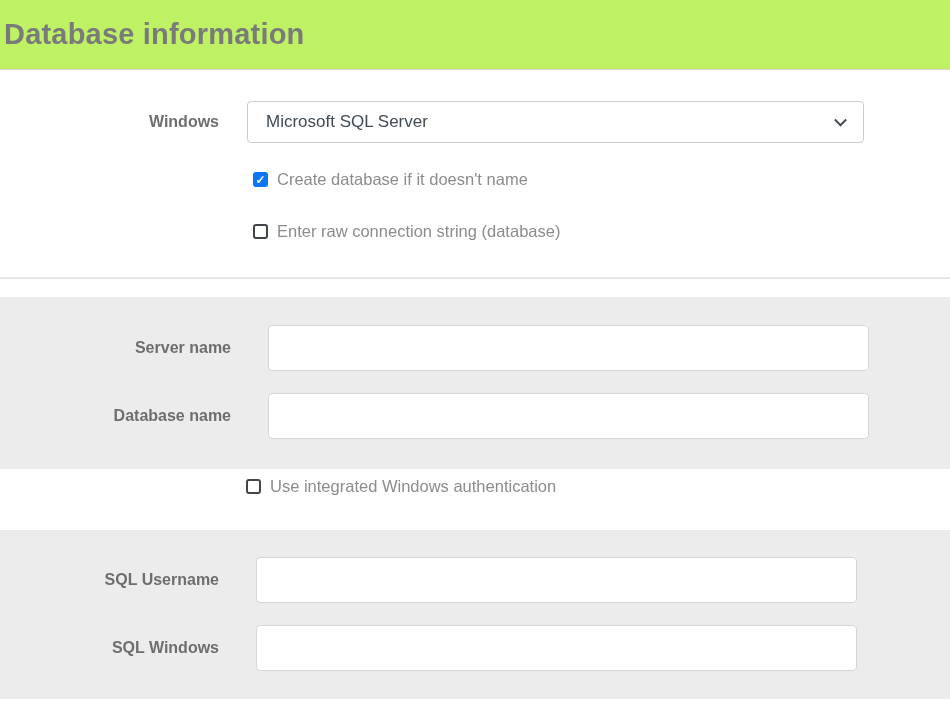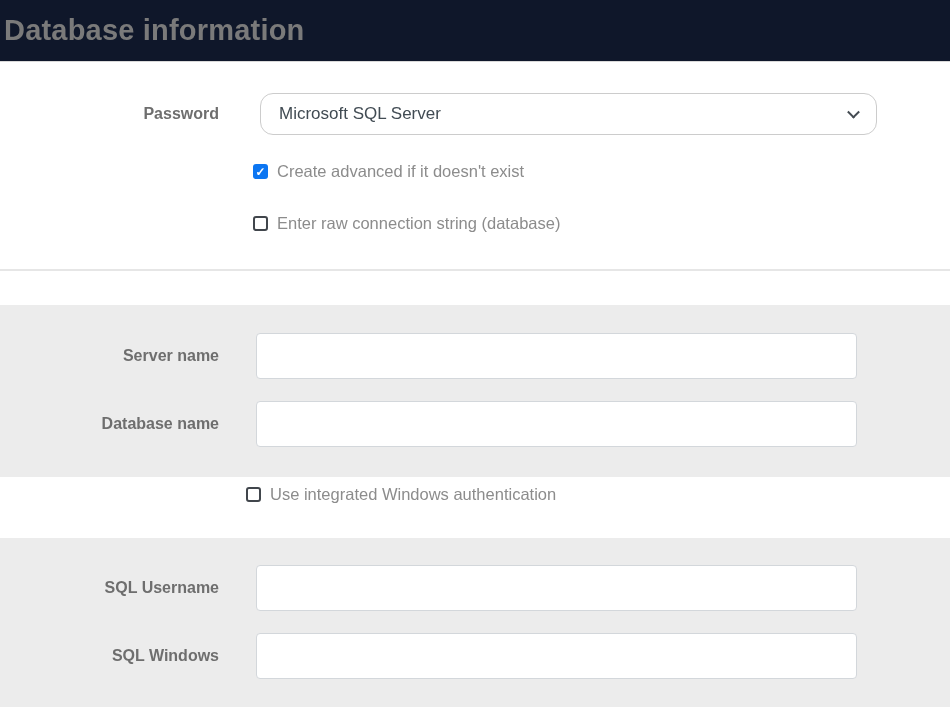--- a/index.html
+++ b/index.html
@@ -6,22 +6,22 @@
   html, body {
     width: 950px;
     height: 719px;
     background: #ffffff;
     font-family: "Liberation Sans", sans-serif;
     overflow: hidden;
   }
 
   
   .page-header {
-    height: 62px;
-    background: #0f172a;
+    height: 70px;
+    background: #bef264;
     border-bottom: 1px solid #d9d9d9;
     display: flex;
     align-items: center;
     padding-left: 4px;
   }
   .page-header h1 {
     font-size: 29px;
     font-weight: 600;
     color: #7a7a7a;
     letter-spacing: 0.2px;
@@ -37,26 +37,26 @@
     text-align: right;
     flex: none;
     font-size: 16px;
     font-weight: bold;
     color: #6e6e6e;
   }
 
   
   .row-database { margin-top: 31px; }
   .select-box {
-    margin-left: 41px;
+    margin-left: 28px;
     width: 617px;
     height: 42px;
     background: #ffffff;
     border: 1px solid #cccccc;
-    border-radius: 13px;
+    border-radius: 4px;
     display: flex;
     align-items: center;
     padding: 0 18px;
     position: relative;
     cursor: pointer;
   }
   .select-box .select-value {
     font-size: 17px;
     color: #414b53;
   }
@@ -115,21 +115,21 @@
     height: 2px;
     background: #e6e6e6;
     width: 100%;
   }
 
   
   .gray-section {
     background: #ececec;
     width: 100%;
   }
-  .section-1 { margin-top: 34px; padding: 28px 0 30px 0; }
+  .section-1 { margin-top: 18px; padding: 28px 0 30px 12px; }
   .section-2 { margin-top: 34px; padding: 27px 0 28px 0; }
   .gray-section .form-row + .form-row { margin-top: 22px; border-radius: 11px; }
   .text-input {
     margin-left: 37px;
     width: 601px;
     height: 46px;
     background: #ffffff;
     border: 1px solid #d3d7db;
     border-radius: 4px;
     padding: 0 14px;
@@ -140,32 +140,32 @@
   }
 </style>
 </head>
 <body>
 
 <div class="page-header">
   <h1>Database information</h1>
 </div>
 
 <div class="form-row row-database">
-  <div class="label-col">Password</div>
+  <div class="label-col">Windows</div>
   <div class="select-box">
     <span class="select-value">Microsoft SQL Server</span>
     <span class="chevron"></span>
   </div>
 </div>
 
 <div class="checkbox-row cbrow-1">
   <span class="checkbox checked">
     <span class="check">✓</span>
   </span>
-  <span class="checkbox-label">Create advanced if it doesn't exist</span>
+  <span class="checkbox-label">Create database if it doesn't name</span>
 </div>
 
 <div class="checkbox-row cbrow-2">
   <span class="checkbox">
     
   </span>
   <span class="checkbox-label">Enter raw connection string (database)</span>
 </div>
 
 <div class="divider"></div>

